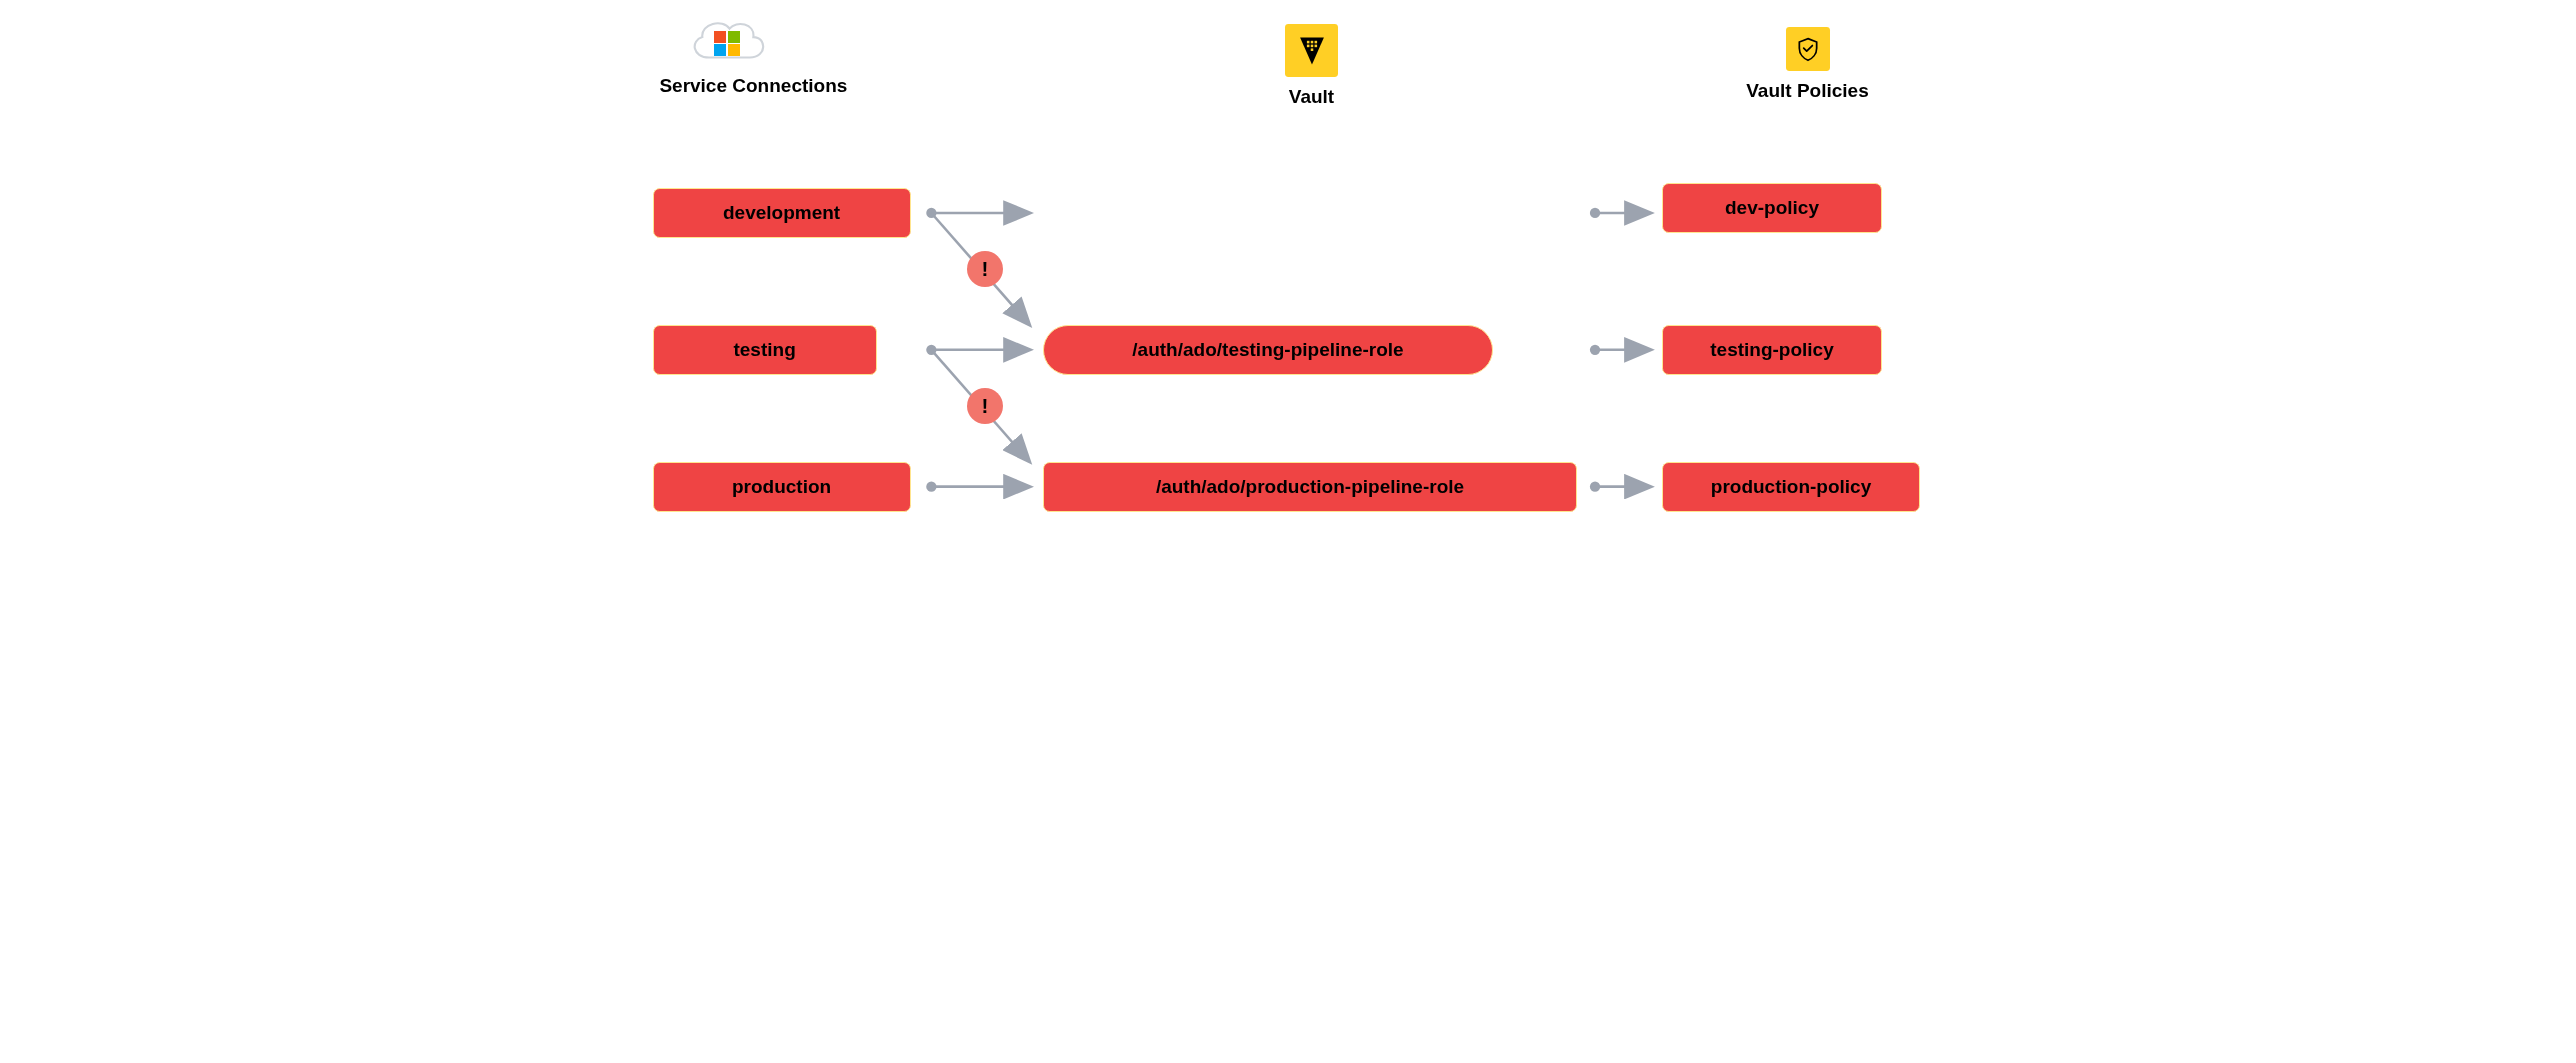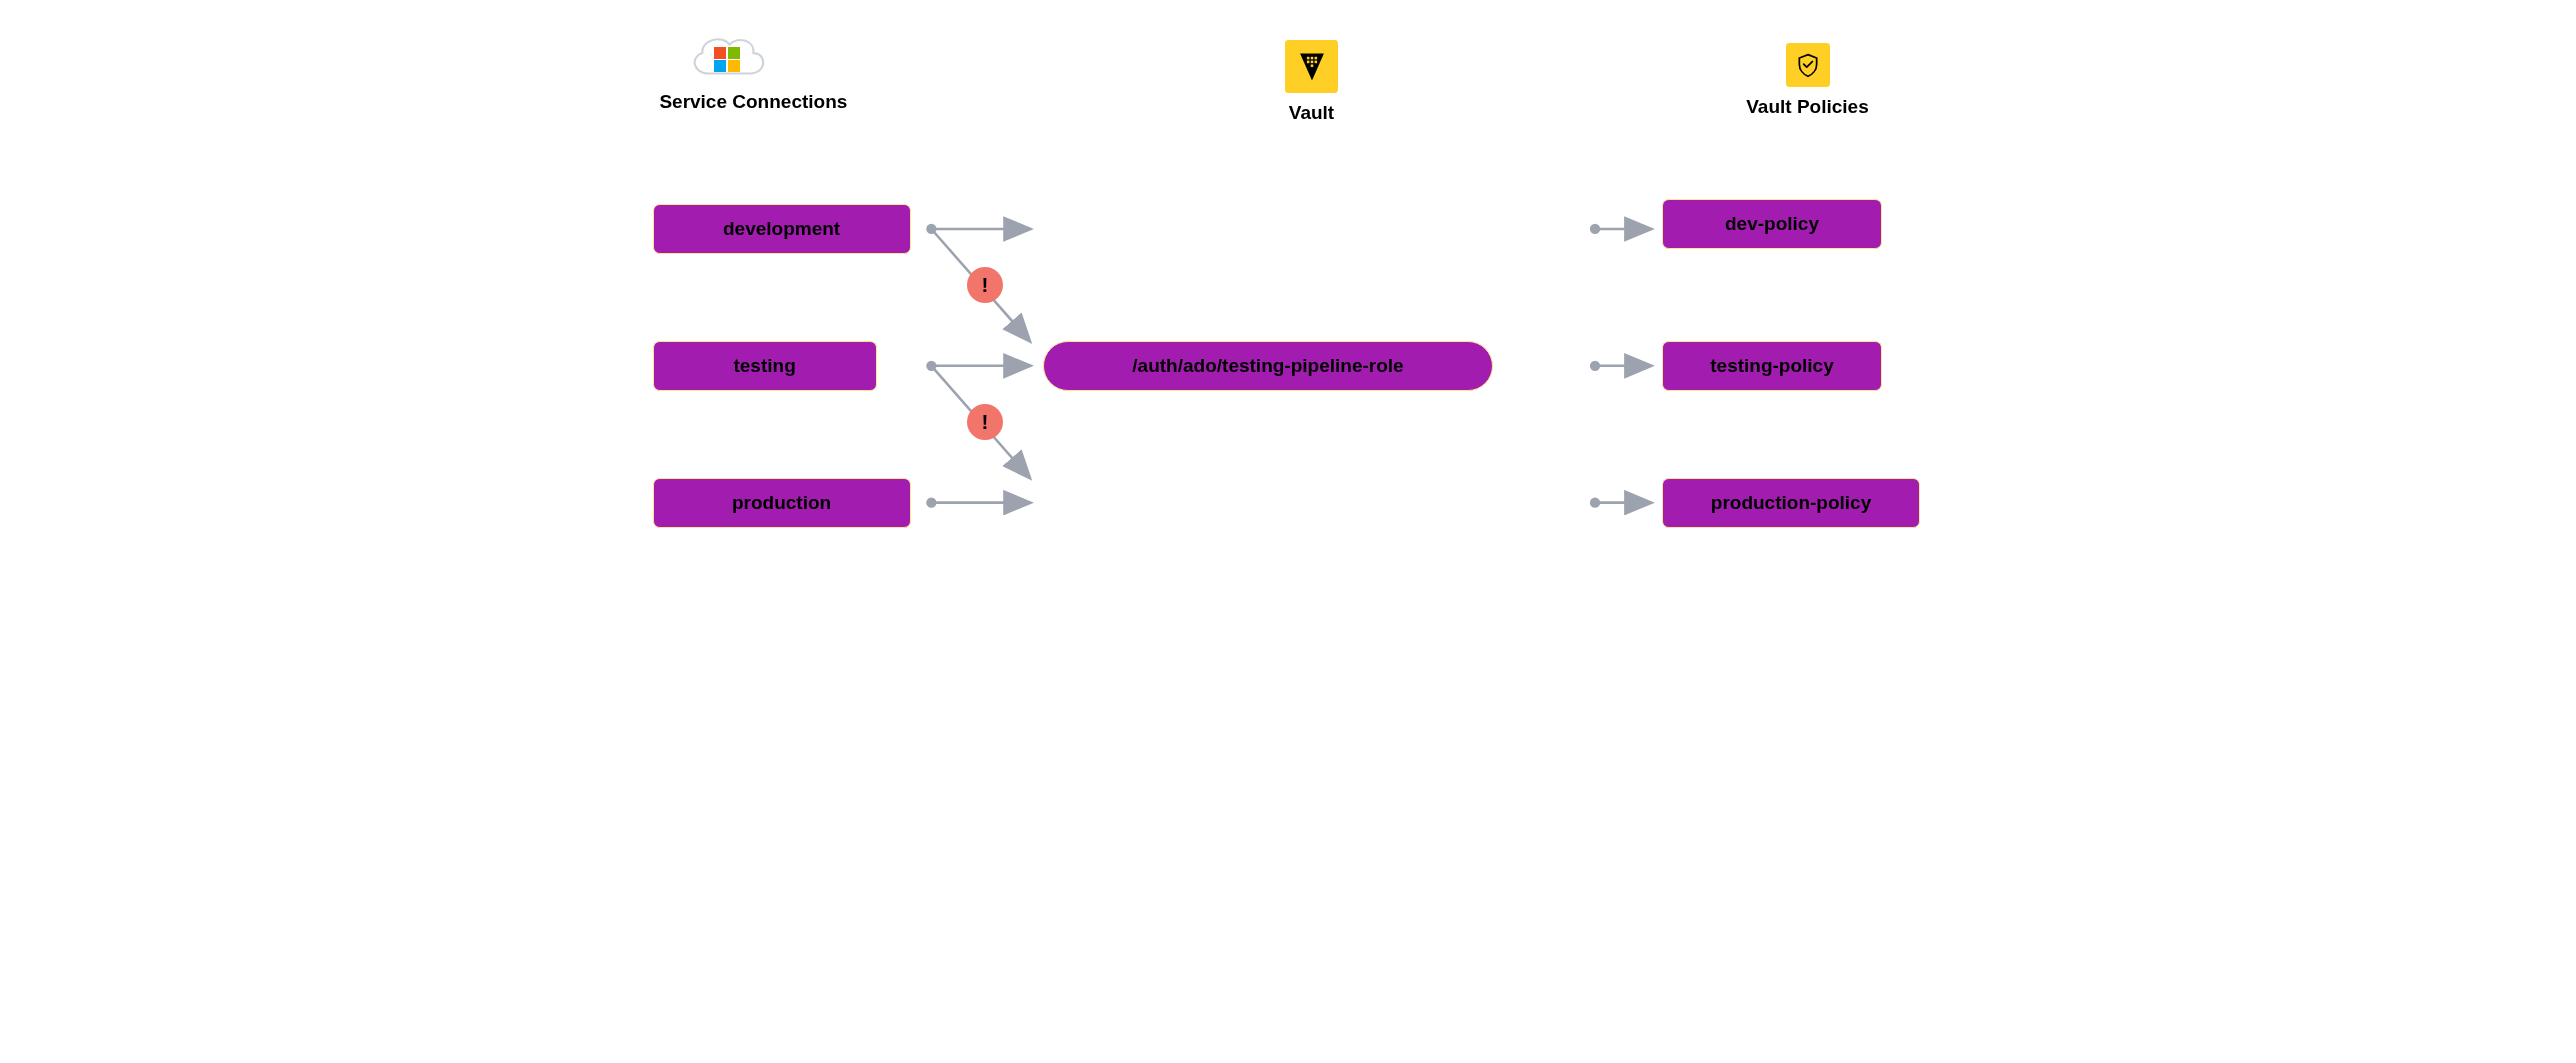--- a/index.html
+++ b/index.html
@@ -6,21 +6,21 @@
   html, body { width: 100%; height: 100%; }
   body {
     font-family: -apple-system, BlinkMacSystemFont, "Segoe UI", Helvetica, Arial, sans-serif;
     background: #ffffff;
     color: #000000;
   }
   .canvas {
     position: relative;
     width: 1288px;
     height: 532px;
-    margin: 16px auto;
+    margin: 0 auto;
   }
 
   
   .header-icon-wrap {
     position: absolute;
     display: flex;
     flex-direction: column;
     align-items: center;
   }
   .header-label {
@@ -64,21 +64,21 @@
     background: #ffcf25;
     border-radius: 3.4px;
     display: flex;
     align-items: center;
     justify-content: center;
   }
 
   
   .box {
     position: absolute;
-    background: #a21caf;
+    background: #ef4444;
     border: 0.9px solid #ffe58f;
     border-radius: 6.8px;
     height: 50px;
     display: flex;
     align-items: center;
     justify-content: center;
     font-size: 19px;
     font-weight: 600;
     color: #000;
     padding: 0 15.4px;
@@ -154,20 +154,21 @@
   </div>
 
   <div class="box" style="left:8.6px;  top:188px; width:258px;">development</div>
   <div class="box" style="left:1018px;top:183px; width:220px;">dev-policy</div>
 
   <div class="box" style="left:8.6px;  top:325px; width:224px;">testing</div>
   <div class="box" style="left:399px; top:325px; width:450px;border-radius:25px;">/auth/ado/testing-pipeline-role</div>
   <div class="box" style="left:1018px;top:325px; width:220px;">testing-policy</div>
 
   <div class="box" style="left:8.6px;  top:462px; width:258px;">production</div>
+  <div class="box" style="left:399px; top:462px; width:534px;">/auth/ado/production-pipeline-role</div>
   <div class="box" style="left:1018px;top:462px; width:258px;">production-policy</div>
 
   <svg class="connector" style="left:0; top:0; width:1288px; height:532px;" viewBox="0 0 1506 622" width="1288" height="532">
     <defs>
       <marker id="arrowhead" markerWidth="12" markerHeight="10" refX="10" refY="5" orient="auto">
         <polygon points="0,0 12,5 0,10" class="arrow-fill"></polygon>
       </marker>
     </defs>
 
     <circle class="dot" cx="336" cy="249" r="6"></circle>

